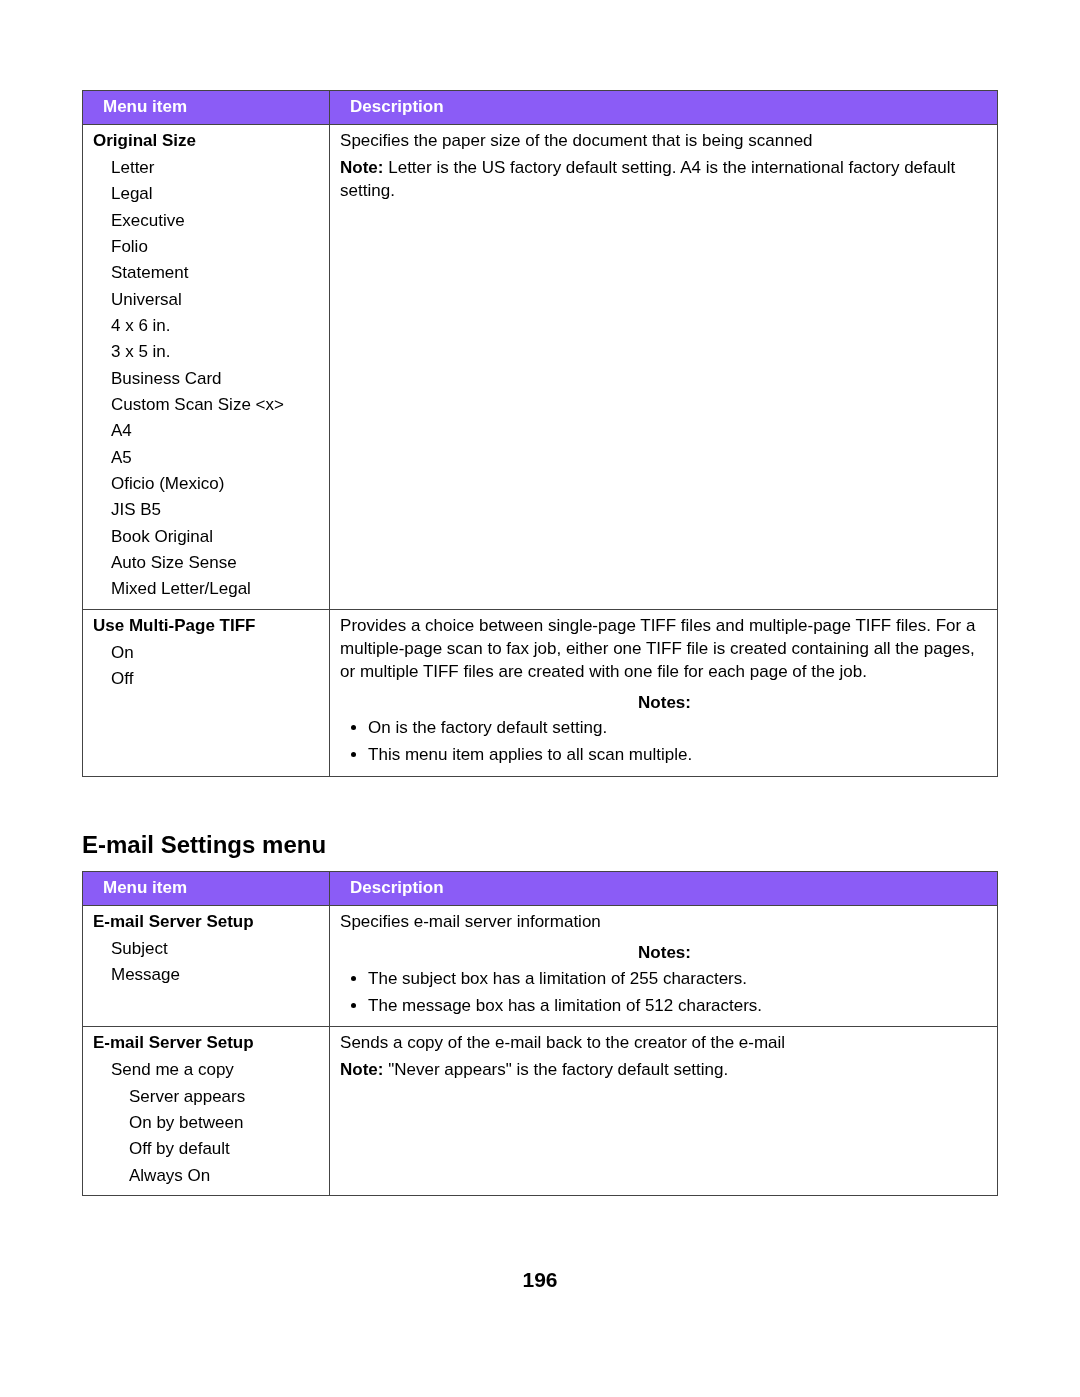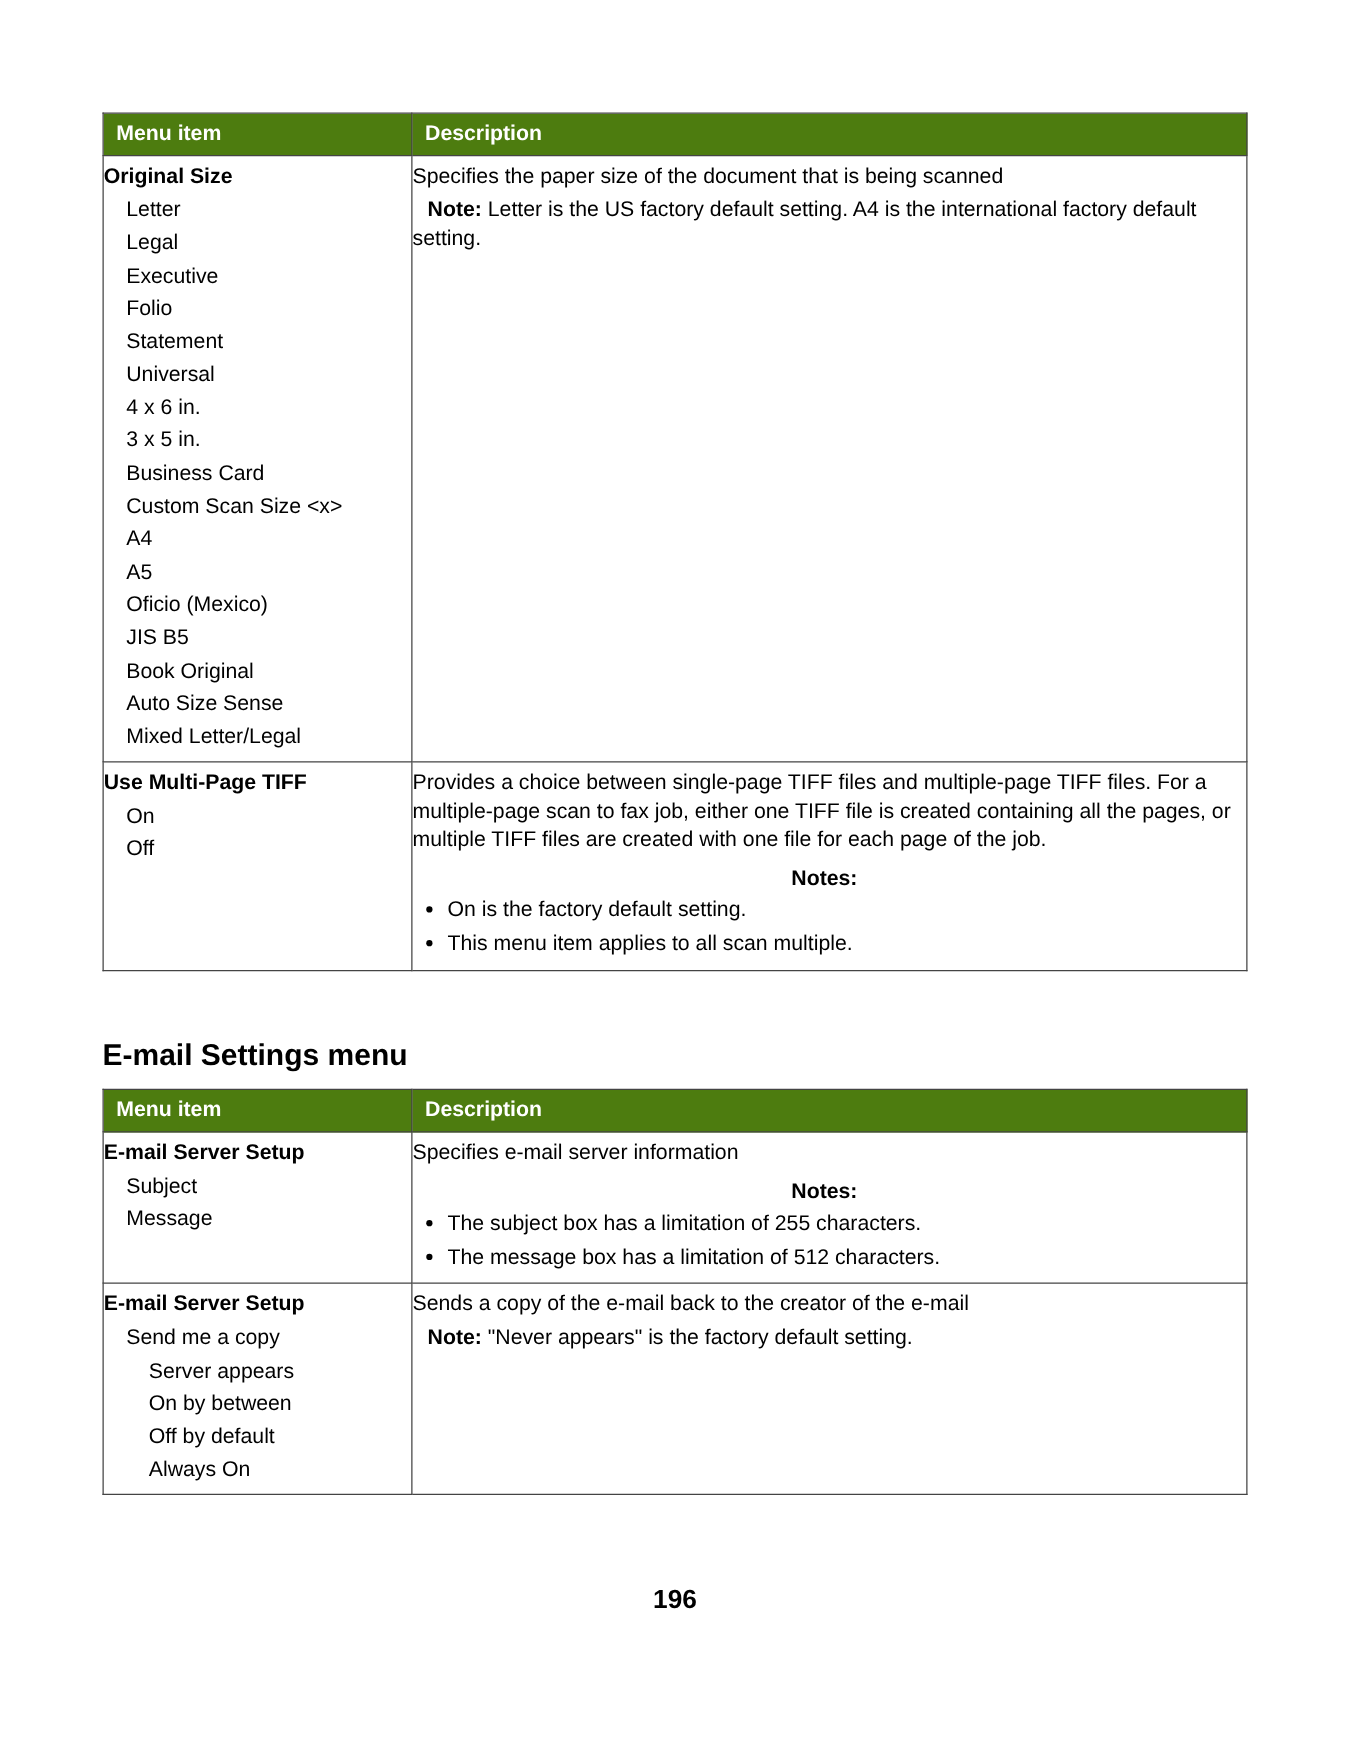--- a/index.html
+++ b/index.html
@@ -14,50 +14,50 @@
     line-height: 1.35;
   }
   table.menu {
     border-collapse: collapse;
     width: 100%;
     table-layout: fixed;
   }
   table.menu col.mi { width: 27%; }
   table.menu col.de { width: 73%; }
   table.menu th {
-    background: #4d7c0f;
+    background: #8b5cf6;
     color: #fff;
     font-weight: 700;
     text-align: left;
-    padding: 5px 10px 5px 10px;
+    padding: 5px 10px 5px 20px;
     border: 1.5px solid #444;
     font-size: 17px;
   }
   table.menu td {
     border: 1.5px solid #444;
     vertical-align: top;
-    padding: 5px 8px 6px 0;
+    padding: 5px 8px 6px 10px;
     font-size: 17px;
   }
   .mi-title {
     font-weight: 700;
     margin-bottom: 2px;
   }
   ul.opts, ul.opts ul {
     list-style: none;
   }
   ul.opts > li { padding-left: 18px; line-height: 1.55; }
   ul.opts ul > li { padding-left: 18px; line-height: 1.55; }
   .desc-block { }
   .desc-para { margin-bottom: 4px; }
   .notes-label { font-weight: 700; margin-top: 8px; margin-bottom: 2px; text-align: center; }
   ul.bullets { list-style: disc; padding-left: 28px; margin-top: 0; }
   ul.bullets li { margin-bottom: 2px; line-height: 1.45; }
   .note-line { margin-top: 4px; }
-  .note-line b, .note-inline b { font-weight:700;margin-left:12px; }
+  .note-line b, .note-inline b { font-weight:700; }
   h2.section {
     font-weight: 700;
     font-size: 24px;
     margin-top: 52px;
     margin-bottom: 10px;
   }
   .footer {
     text-align: center;
     margin-top: 70px;
     font-size: 19px;

